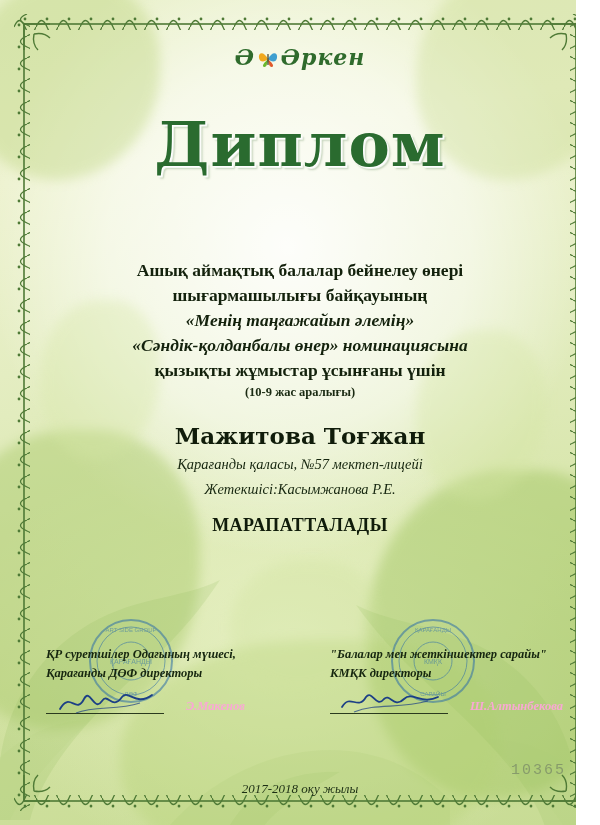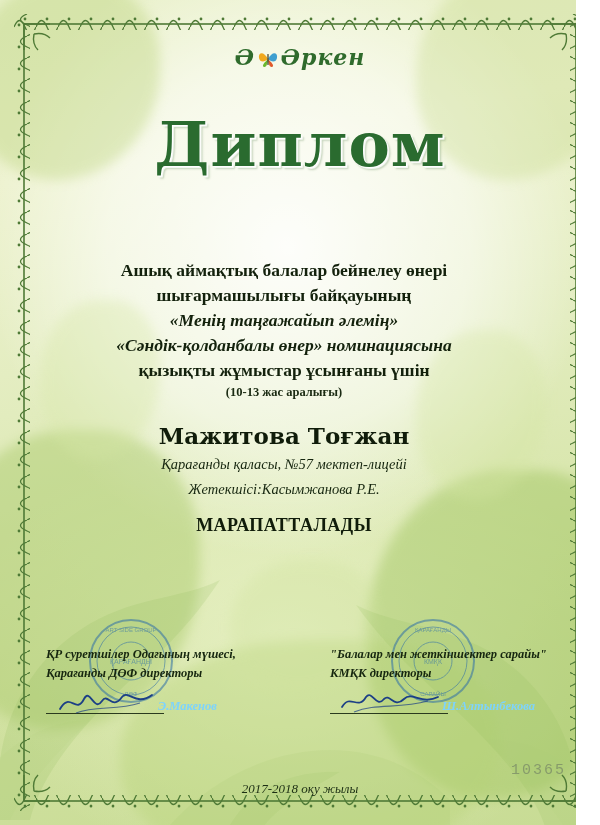--- a/index.html
+++ b/index.html
@@ -91,21 +91,21 @@
     color: #2a6b2f;
     text-shadow:
       1px 1px 0 #ffffff,
       2px 2px 1px rgba(255,255,255,.9),
       3px 3px 2px rgba(60,110,50,.30);
   }
 
   
   .award-block {
     position: absolute;
-    top: 258px; left: 24px; width: 520px;
+    top: 258px; left: 40px; width: 520px;
     text-align: center;
     color: #16260f;
   }
   .line-main {
     font-family: "Liberation Serif", serif;
     font-weight: bold;
     font-size: 17.5px;
     line-height: 25px;
     color: #13210c;
   }
@@ -171,27 +171,27 @@
   .sign-rule {
     position: relative;
     margin-top: 30px;
     height: 1px;
     background: #2a3a1e;
     width: 118px;
   }
   .sign-name {
     position: absolute;
     top: -14px;
-    left: 112px;
+    left: 140px;
     white-space: nowrap;
     font-family: "Liberation Serif", serif;
     font-weight: bold;
     font-style: italic;
     font-size: 12.5px;
-    color: #7dd3fc;
+    color: #f9a8d4;
   }
   .scribble {
     position: absolute;
     left: 10px;
     top: -26px;
     width: 100px;
     height: 30px;
   }
 
   
@@ -295,21 +295,21 @@
     </div>
 
     <div class="title">Диплом</div>
 
     <div class="award-block">
       <div class="line-main">Ашық аймақтық балалар бейнелеу өнері</div>
       <div class="line-main">шығармашылығы байқауының</div>
       <div class="line-quote">«Менің таңғажайып әлемің»</div>
       <div class="line-quote">«Сәндік-қолданбалы өнер» номинациясына</div>
       <div class="line-main">қызықты жұмыстар ұсынғаны үшін</div>
-      <div class="age-note">(10-13 жас аралығы)</div>
+      <div class="age-note">(10-9 жас аралығы)</div>
       <div class="recipient">Мажитова Тоғжан</div>
       <div class="school">Қарағанды қаласы, №57 мектеп-лицейі</div>
       <div class="school">Жетекшісі:Касымжанова Р.Е.</div>
       <div class="verdict">МАРАПАТТАЛАДЫ</div>
     </div>
 
     <svg class="stamp stamp-left" viewBox="0 0 86 86">
       <circle cx="43" cy="43" r="41" fill="none" stroke="#2f6fa8" stroke-width="2"></circle>
       <circle cx="43" cy="43" r="34" fill="none" stroke="#2f6fa8" stroke-width="1"></circle>
       <circle cx="43" cy="43" r="19" fill="none" stroke="#2f6fa8" stroke-width="1"></circle>

